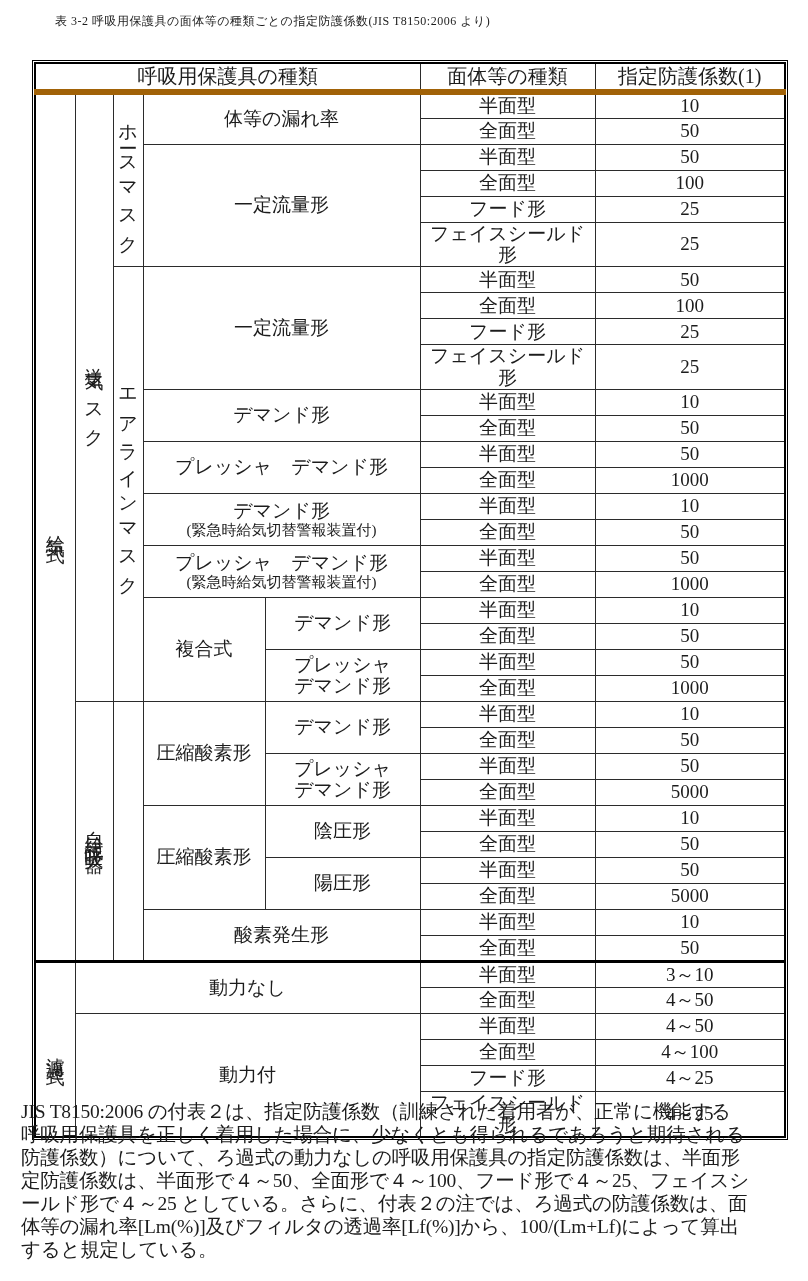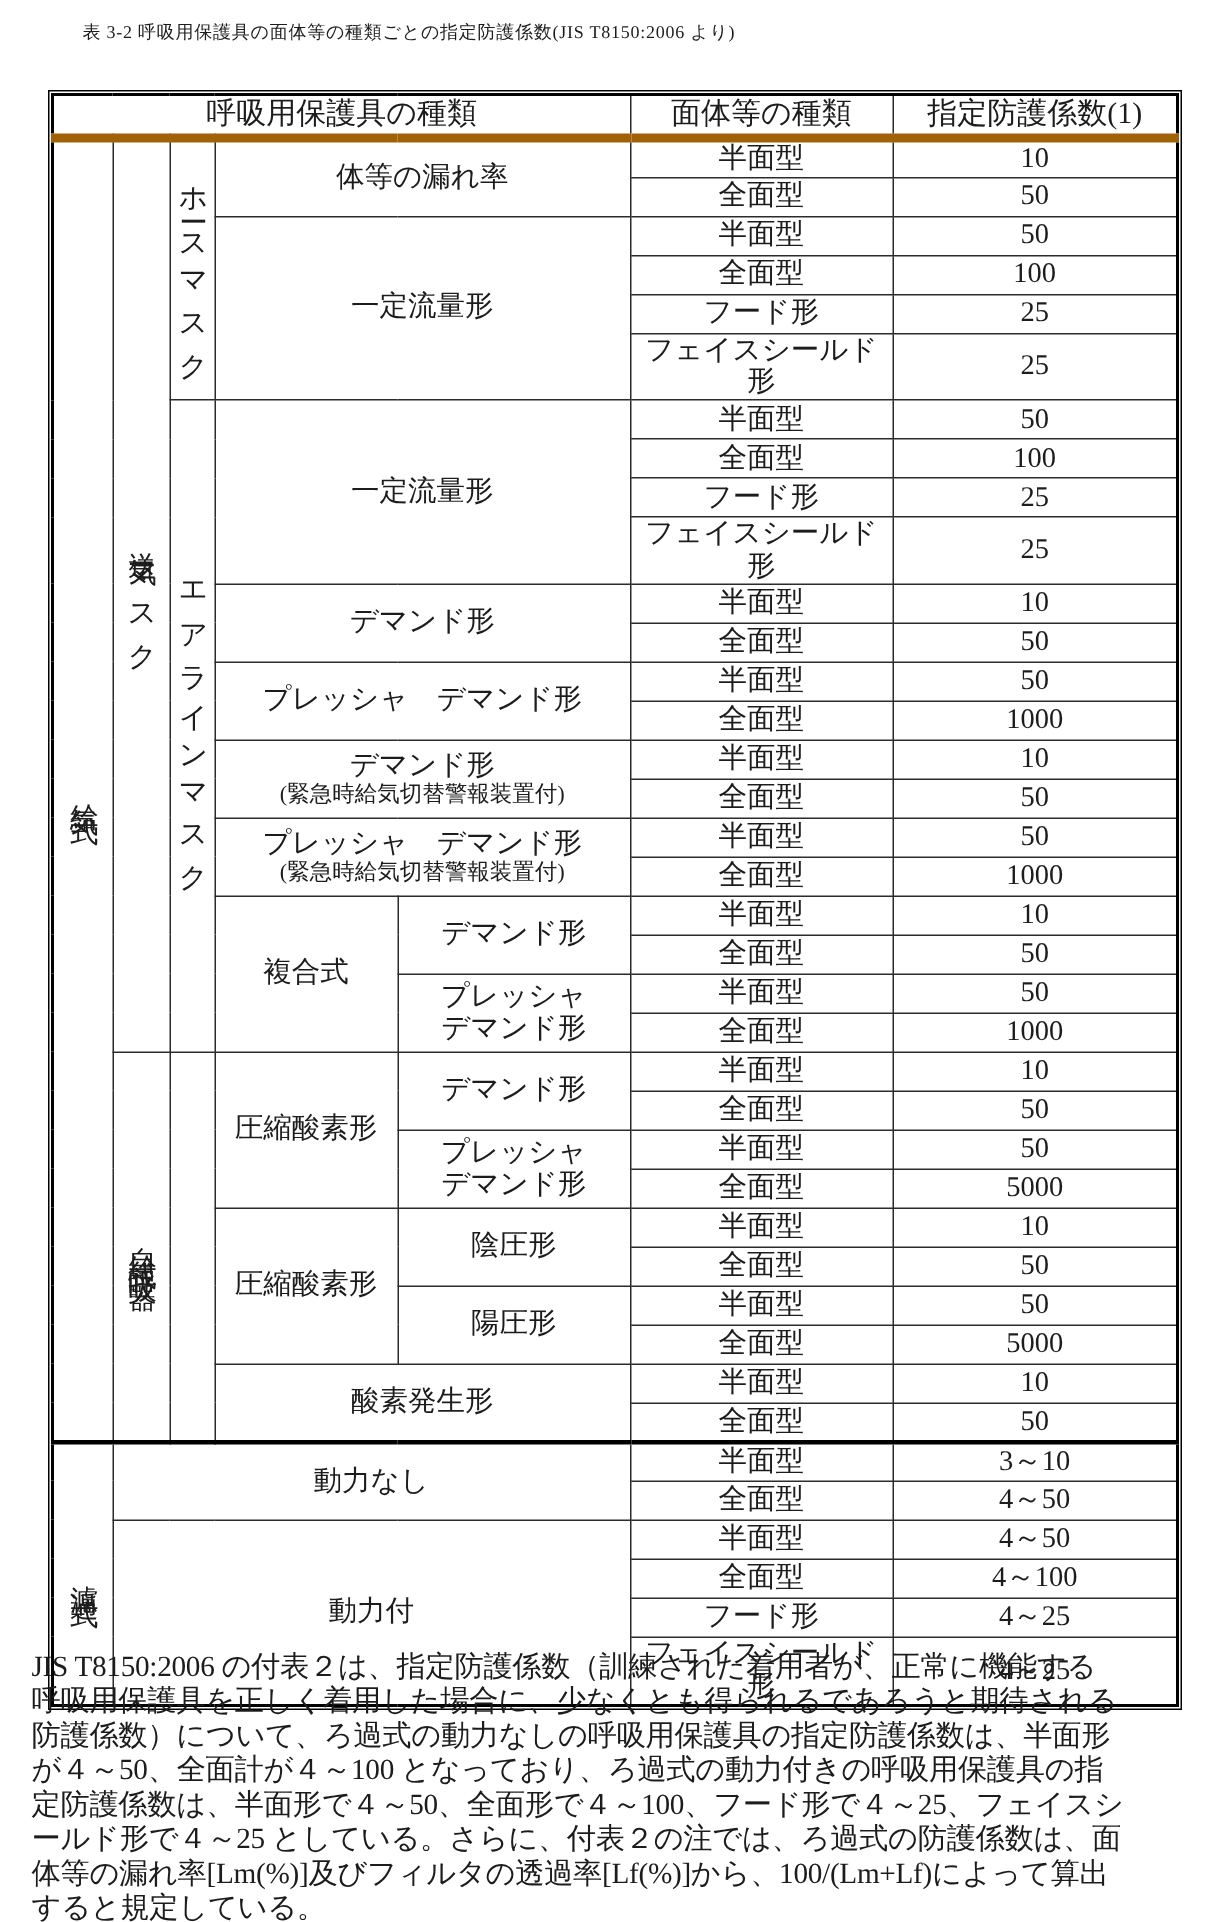--- a/index.html
+++ b/index.html
@@ -278,20 +278,19 @@
         <td class="face">フェイスシールド形</td>
         <td class="factor">4～25</td>
       </tr>
     </tbody>
   </table>
 
   <div class="bottom-note">
     <div>JIS T8150:2006 の付表２は、指定防護係数（訓練された着用者が、正常に機能する</div>
     <div>呼吸用保護具を正しく着用した場合に、少なくとも得られるであろうと期待される</div>
     <div>防護係数）について、ろ過式の動力なしの呼吸用保護具の指定防護係数は、半面形</div>
-    <div>が４～50、全面計が４～100 となっており、ろ過式の動力付きの呼吸用保護具の指</div>
     <div>定防護係数は、半面形で４～50、全面形で４～100、フード形で４～25、フェイスシ</div>
     <div>ールド形で４～25 としている。さらに、付表２の注では、ろ過式の防護係数は、面</div>
     <div>体等の漏れ率[Lm(%)]及びフィルタの透過率[Lf(%)]から、100/(Lm+Lf)によって算出</div>
     <div>すると規定している。</div>
   </div>
 
 </div>
 
 </body></html>

